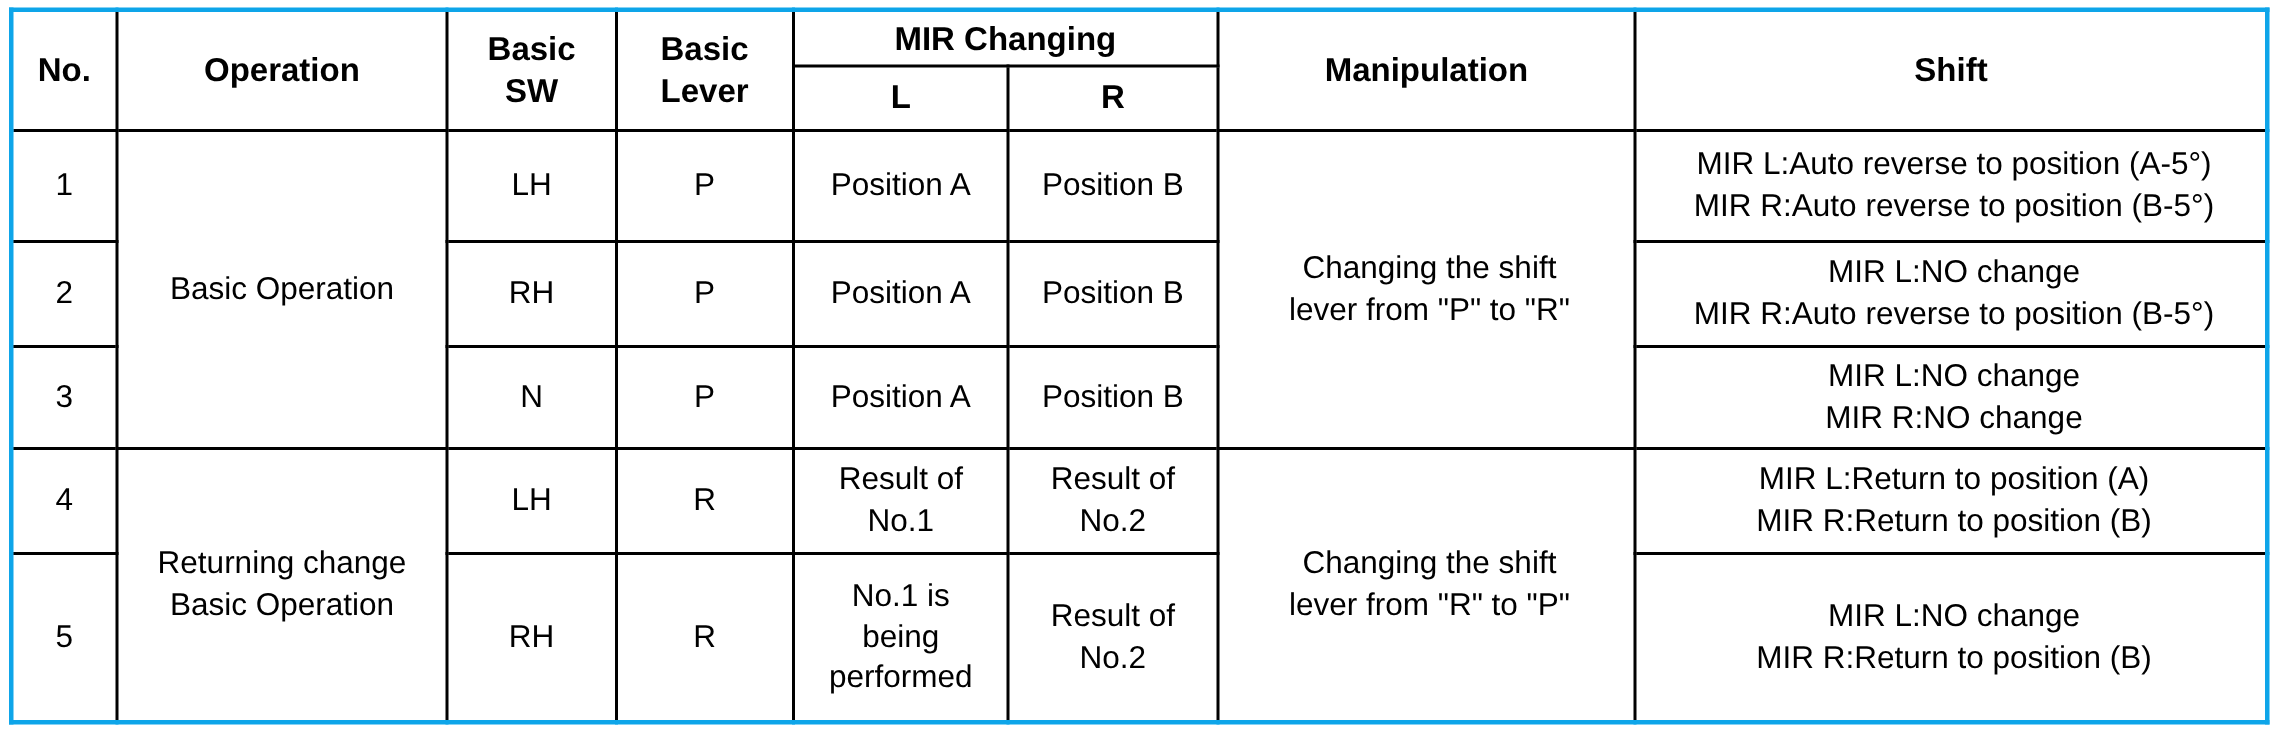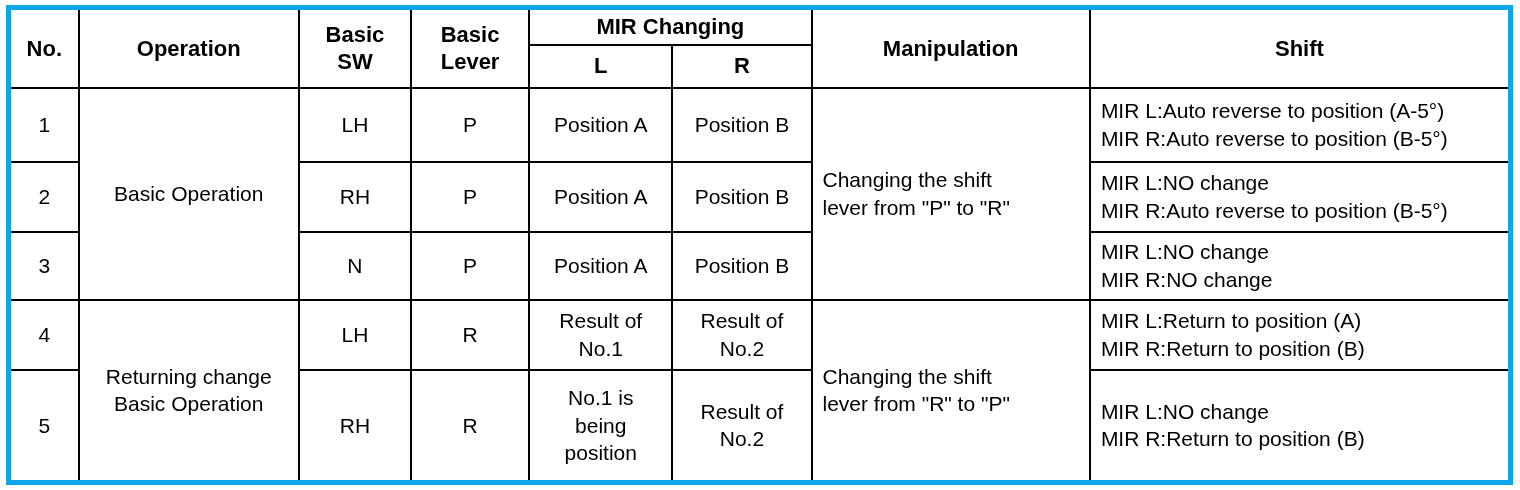--- a/index.html
+++ b/index.html
@@ -25,33 +25,33 @@
     background: #ffffff;
   }
   th, td {
     border: 2px solid #000000;
     vertical-align: middle;
     text-align: center;
     white-space: pre-line;
     padding: 2px 4px;
     overflow: hidden;
   }
-  table { border: 5px solid #0ea5e9; }
+  table { border: 3px solid #0ea5e9; }
   th {
     font-size: 22px;
     font-weight: bold;
     line-height: 1.25;
   }
   td {
     font-size: 21px;
     font-weight: normal;
     line-height: 1.3;
   }
   td.left-align {
-    text-align: left;
+    text-align: center;
     padding-left: 10px;
     padding-right: 6px;
   }
   tr.hr1 { height: 37px; }
   tr.hr2 { height: 43px; }
   tr.row-1 { height: 74px; }
   tr.row-2 { height: 70px; }
   tr.row-3 { height: 68px; }
   tr.row-4 { height: 70px; }
   tr.row-5 { height: 113px; }
@@ -133,21 +133,21 @@
 lever from "R" to "P"</td>
         <td class="left-align">MIR L:Return to position (A)
 MIR R:Return to position (B)</td>
       </tr>
       <tr class="row-5">
         <td>5</td>
         <td>RH</td>
         <td>R</td>
         <td>No.1 is
 being
-position</td>
+performed</td>
         <td>Result of
 No.2</td>
         <td class="left-align">MIR L:NO change
 MIR R:Return to position (B)</td>
       </tr>
     </tbody>
   </table>
 </div>
 
 </body></html>

